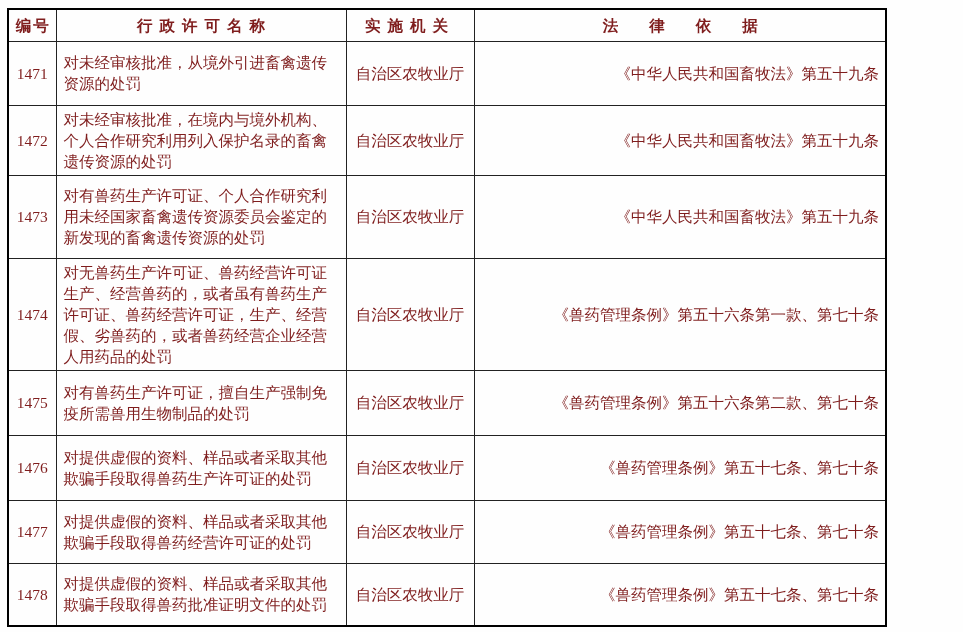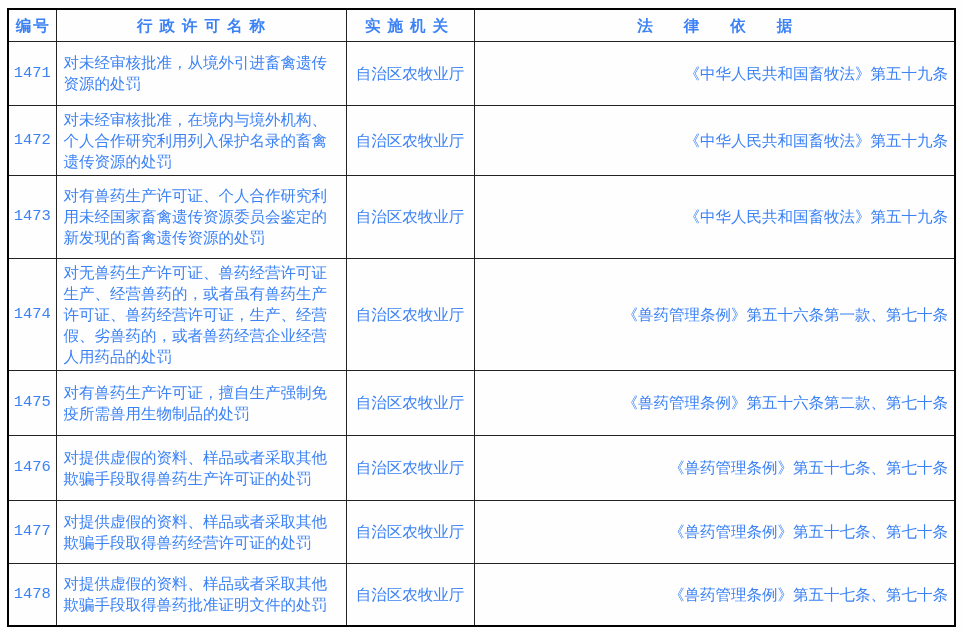--- a/index.html
+++ b/index.html
@@ -6,44 +6,44 @@
   .page{
     position:relative;
     width:963px;height:632px;
     background:#fefefe;
     overflow:hidden;
     font-family:"Liberation Serif","DejaVu Serif",serif;
     color:#000;
   }
   table.permits{
     position:absolute;left:7px;top:8px;
-    width:949px;
+    width:880px;
     border-collapse:collapse;
     table-layout:fixed;
     border:2px solid #000;
     font-size:15.5px;
-    color:#3b82f6;
+    color:#7f1d1d;
   }
   col.c-id{width:48px;}
   col.c-name{width:290px;}
   col.c-auth{width:128px;}
   th,td{
     border:1px solid #222;
     vertical-align:middle;
     padding:3px 6px;
     line-height:21px;
     overflow:hidden;
   }
   thead tr{height:32px;}
   th{font-weight:bold;text-align:center;padding:2px 0;}
   .th-id{letter-spacing:2px;padding-left:2px;}
   .th-name{letter-spacing:7px;padding-left:7px;margin-left:12px;}
   .th-auth{letter-spacing:7px;padding-left:0;}
   .th-legal{letter-spacing:31px;padding-left:32px;}
-  td.id-cell{text-align:center;padding:0;font-family:Liberation Mono, monospace;}
+  td.id-cell{text-align:center;padding:0;}
   td.name-cell{text-align:left;padding-left:7px;padding-right:6px;}
   td.auth-cell{text-align:center;padding:8px 4px;}
   td.legal-cell{text-align:right;}
   tbody tr:nth-child(1){height:64px;}
   tbody tr:nth-child(2){height:68px;}
   tbody tr:nth-child(3){height:83px;}
   tbody tr:nth-child(4){height:112px;}
   tbody tr:nth-child(5){height:65px;}
   tbody tr:nth-child(6){height:65px;}
   tbody tr:nth-child(7){height:63px;}

